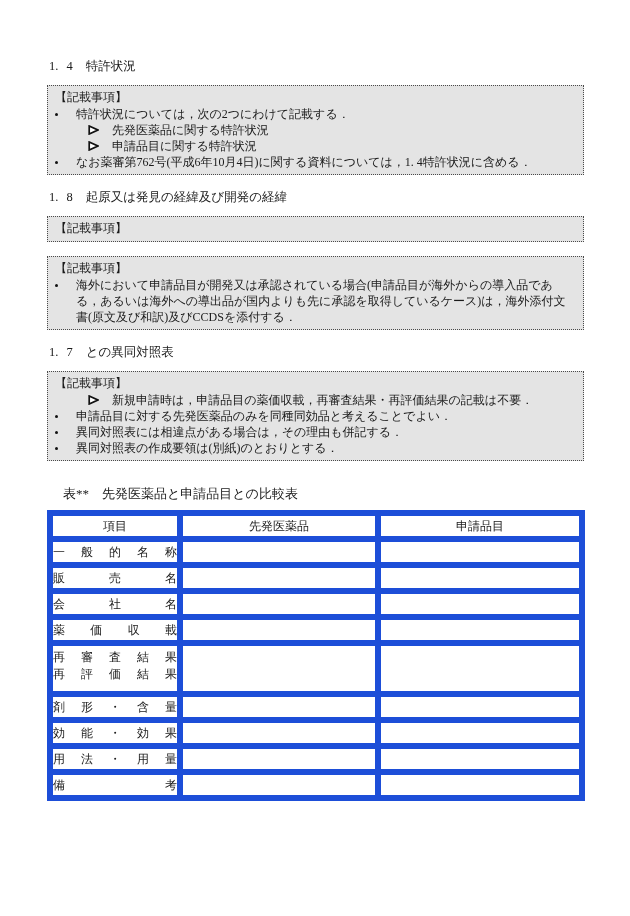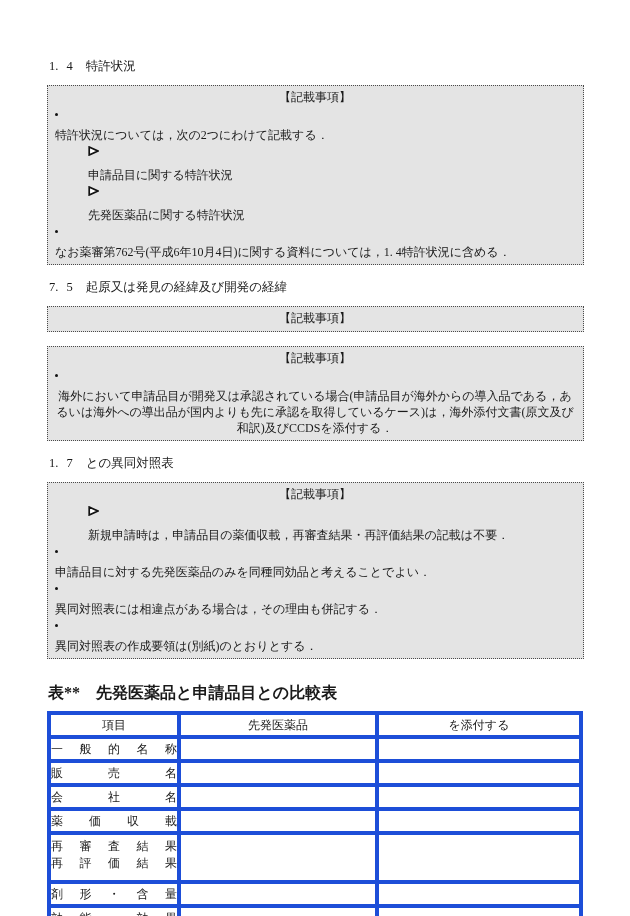--- a/index.html
+++ b/index.html
@@ -24,51 +24,49 @@
     white-space:nowrap;
   }
   .sec-num { word-spacing:5px; margin-right:13px; }
   
   .note-box {
     background:#e4e4e4;
     border:1px dotted #4a4a4a;
     padding:3px 8px 4px 7px;
     margin:0 0 14px 0;
     line-height:16px;
-    text-align:center;
   }
   .note-label { line-height:17px; }
-  .note-item { display:flex; align-items:flex-start;flex-direction:column; }
+  .note-item { display:flex; align-items:flex-start; }
   .note-item .marker {
     flex:0 0 21px;
     display:flex; justify-content:flex-start;
   }
   .note-item.lvl2 { padding-left:33px; }
   .note-item.lvl2 .marker { flex:0 0 24px; }
   .dot {
     width:3px; height:3px; border-radius:50%;
     background:#111; margin-top:7px;
   }
   .arrow-svg { margin-top:3px; }
   .item-text { flex:1; }
   
   .table-block { margin-top:24px; }
   .table-caption {
-    font-size:16px;
-    margin:0 0 7px 1px;
+    font-size:13px;
+    margin:0 0 7px 16px;
     white-space:pre;
-    font-weight:bold;
   }
   table.cmp {
     border-collapse:collapse;
     table-layout:fixed;
     width:532px;
   }
   table.cmp th, table.cmp td {
-    border:4px solid #1d4ed8;
+    border:6px solid #1d4ed8;
     font-size:12px;
     font-weight:normal;
     padding:0;
   }
   table.cmp th { height:20px; text-align:center; }
   table.cmp td { height:20px; }
   td.label-cell { padding:0 7px; vertical-align:middle; }
   tr.tall td { height:42px; vertical-align:top; }
   tr.tall td.label-cell { padding-top:3px; }
   .label-line {
@@ -94,43 +92,43 @@
                 <span class="dot"></span>
               </span>
               <span class="item-text">特許状況については，次の2つにわけて記載する．</span>
             </div>
             <div class="note-item lvl2">
               <span class="marker">
                 <svg class="arrow-svg" width="11" height="10" viewBox="0 0 11 10">
                   <path d="M1.2 1 L9.8 5 L1.2 9 Z" fill="#ffffff" stroke="#111" stroke-width="1.7"></path>
                 </svg>
               </span>
-              <span class="item-text">申請品目に関する特許状況</span>
+              <span class="item-text">先発医薬品に関する特許状況</span>
             </div>
             <div class="note-item lvl2">
               <span class="marker">
                 <svg class="arrow-svg" width="11" height="10" viewBox="0 0 11 10">
                   <path d="M1.2 1 L9.8 5 L1.2 9 Z" fill="#ffffff" stroke="#111" stroke-width="1.7"></path>
                 </svg>
               </span>
-              <span class="item-text">先発医薬品に関する特許状況</span>
+              <span class="item-text">申請品目に関する特許状況</span>
             </div>
             <div class="note-item lvl1">
               <span class="marker">
                 <span class="dot"></span>
               </span>
               <span class="item-text">なお薬審第762号(平成6年10月4日)に関する資料については，1. 4特許状況に含める．</span>
             </div>
           </div>
     </div>
   </section>
 
   <section class="doc-section">
     <div class="section-heading">
-      <span class="sec-num">7. 5</span><span class="sec-title">起原又は発見の経緯及び開発の経緯</span>
+      <span class="sec-num">1. 8</span><span class="sec-title">起原又は発見の経緯及び開発の経緯</span>
     </div>
     <div class="note-box">
       <div class="note-label">【記載事項】</div>
     </div>
   </section>
 
   <section class="doc-section">
     <div class="note-box">
       <div class="note-label">【記載事項】</div>
       <div class="note-items">
@@ -187,21 +185,21 @@
     <table class="cmp">
       <colgroup>
         <col style="width:130px">
         <col style="width:198px">
         <col style="width:204px">
       </colgroup>
       <thead>
         <tr>
           <th>項目</th>
           <th>先発医薬品</th>
-          <th>を添付する</th>
+          <th>申請品目</th>
         </tr>
       </thead>
       <tbody id="table-body">
           <tr>
             <td class="label-cell">
               <div class="label-line">
                 <span>一</span>
                 <span>般</span>
                 <span>的</span>
                 <span>名</span>

